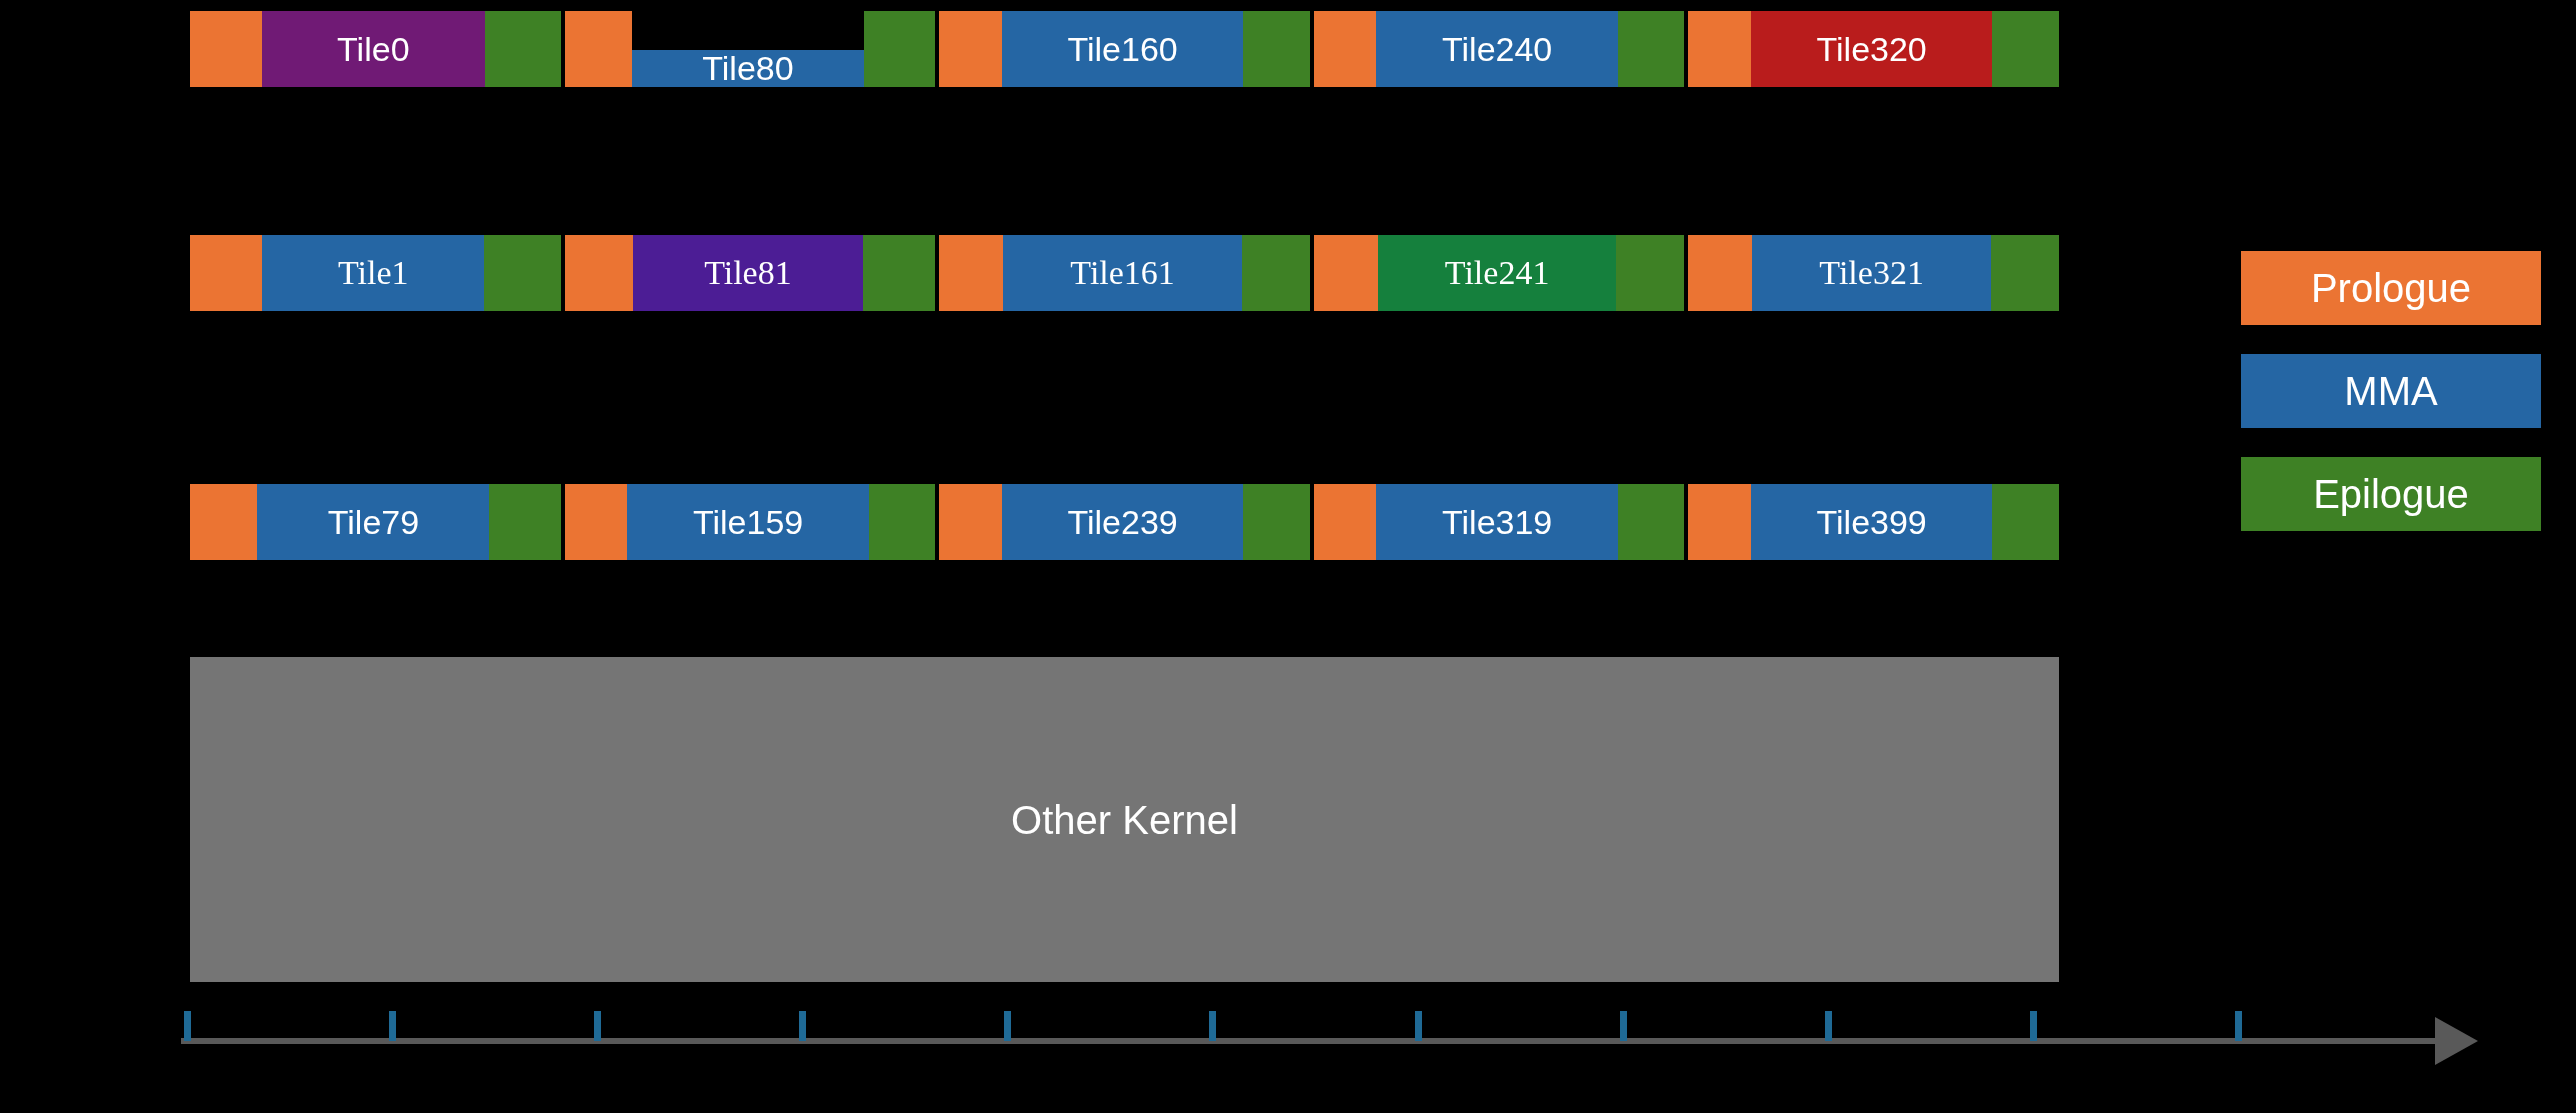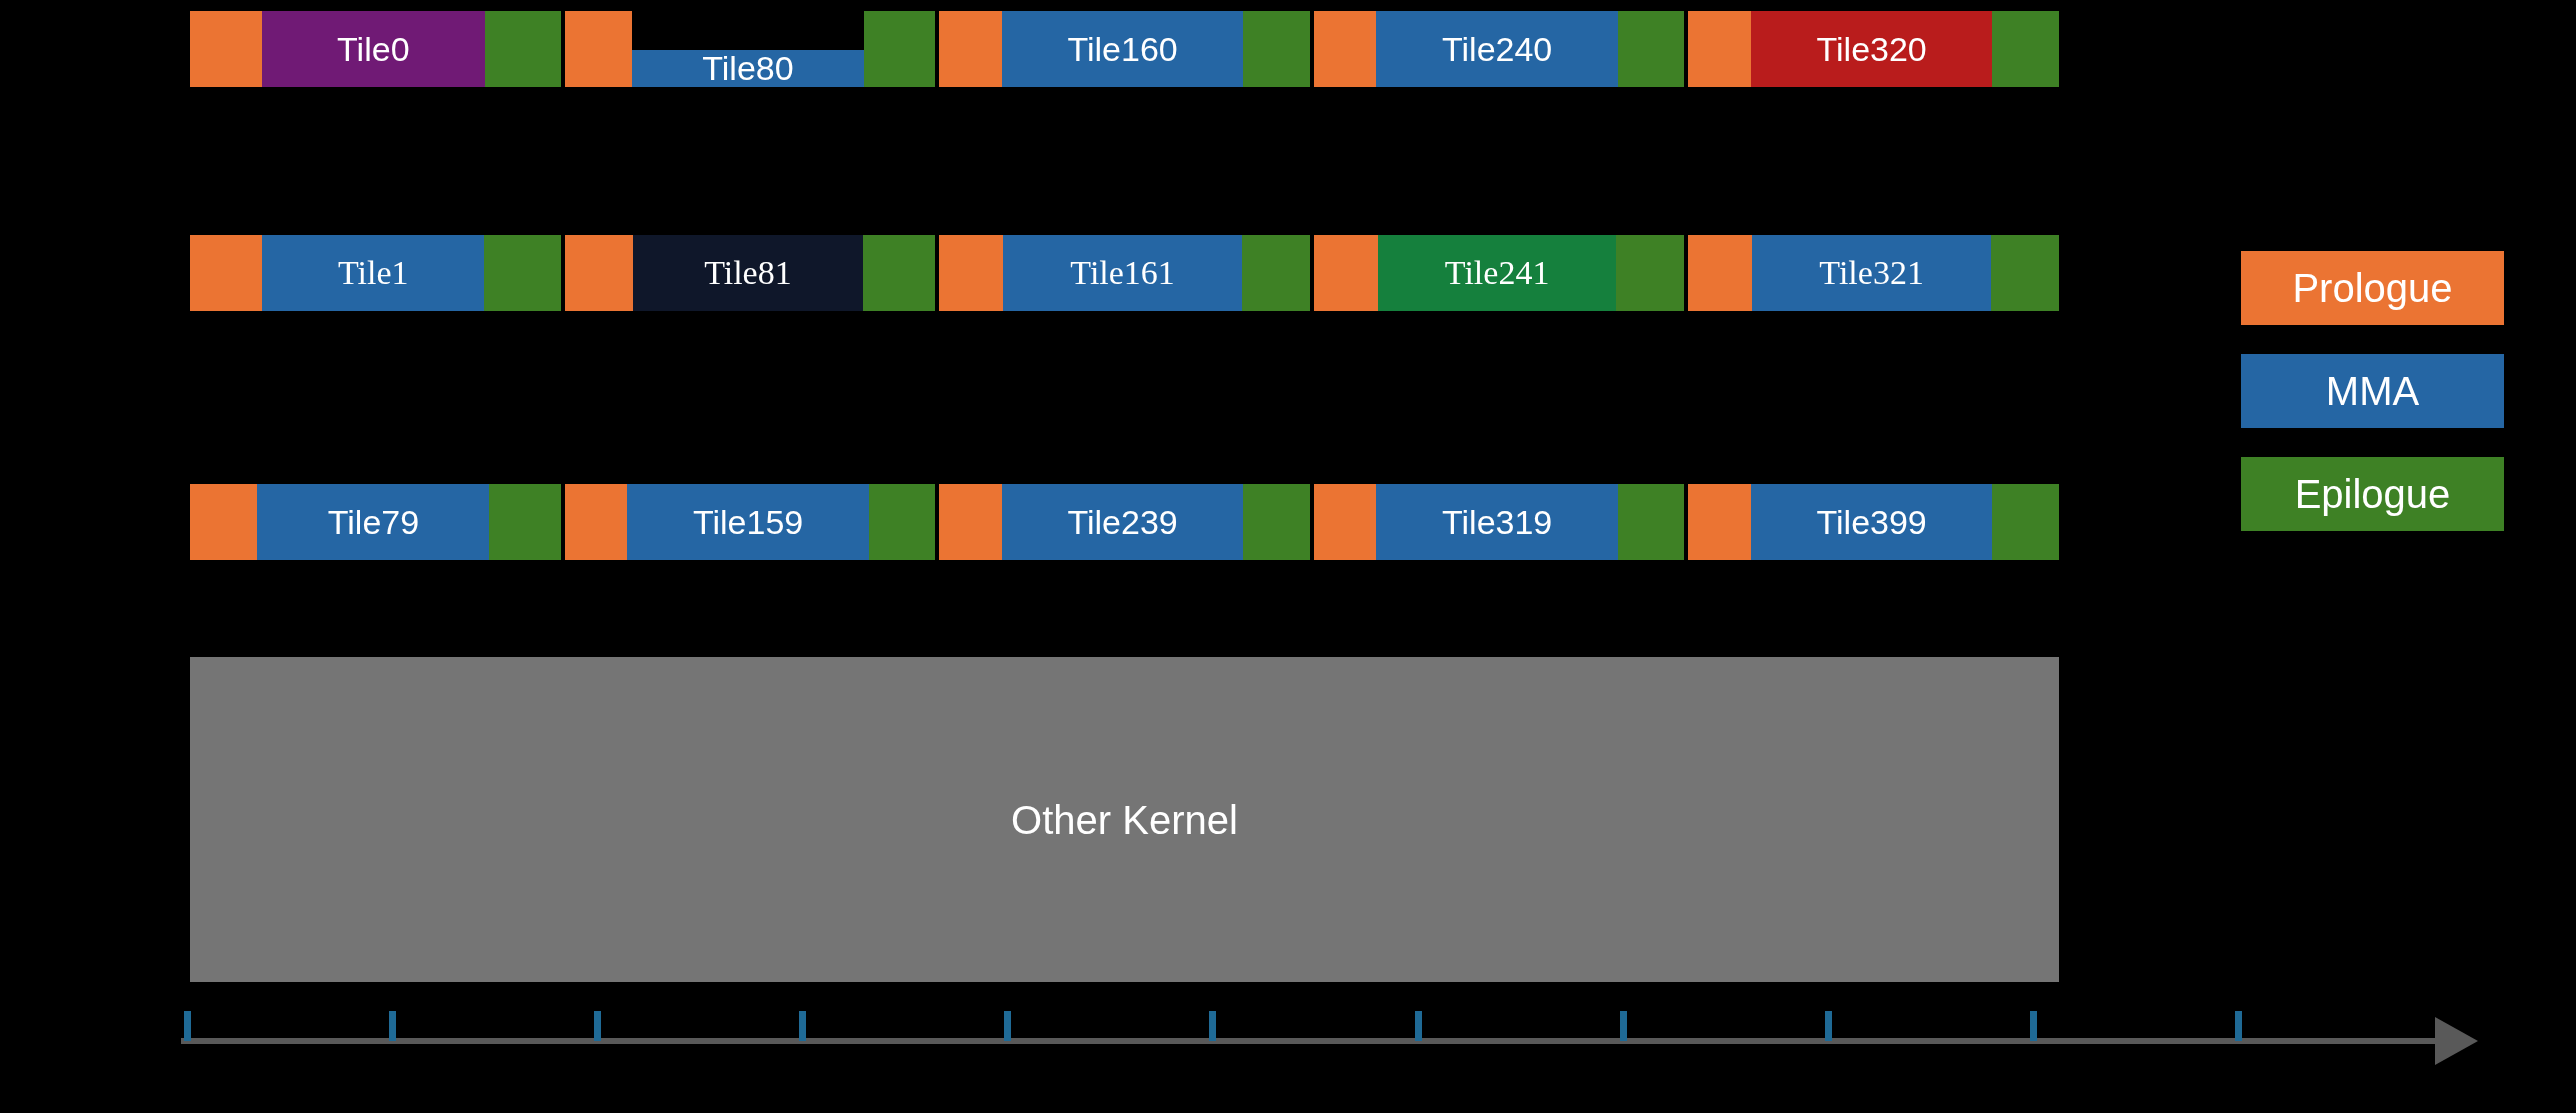--- a/index.html
+++ b/index.html
@@ -72,21 +72,21 @@
   #legend {
     position: absolute;
     left: 2241px;
     top: 251px;
     width: 272px;
     height: 280px;
   }
   .legend-item {
     position: absolute;
     left: 0;
-    width: 263px;
+    width: 300px;
     height: 74px;
     display: flex;
     align-items: center;
     justify-content: center;
   }
   .legend-label {
     color: #ffffff;
     font-size: 40px;
     line-height: 1;
     white-space: nowrap;
@@ -163,21 +163,21 @@
   <div id="row-1" class="sm-row">
       <div class="tile-group">
         <div class="seg seg-prologue" style="background: rgb(235, 116, 51);"></div>
         <div class="seg seg-mma" style="background: rgb(37, 102, 164);">
           <span class="tile-label">Tile1</span>
         </div>
         <div class="seg seg-epilogue" style="background: rgb(62, 129, 37);"></div>
       </div>
       <div class="tile-group">
         <div class="seg seg-prologue" style="background: rgb(235, 116, 51);"></div>
-        <div class="seg seg-mma" style="background: #0f172a;">
+        <div class="seg seg-mma" style="background: #4c1d95;">
           <span class="tile-label">Tile81</span>
         </div>
         <div class="seg seg-epilogue" style="background: rgb(62, 129, 37);"></div>
       </div>
       <div class="tile-group">
         <div class="seg seg-prologue" style="background: rgb(235, 116, 51);"></div>
         <div class="seg seg-mma" style="background: rgb(37, 102, 164);">
           <span class="tile-label">Tile161</span>
         </div>
         <div class="seg seg-epilogue" style="background: rgb(62, 129, 37);"></div>

